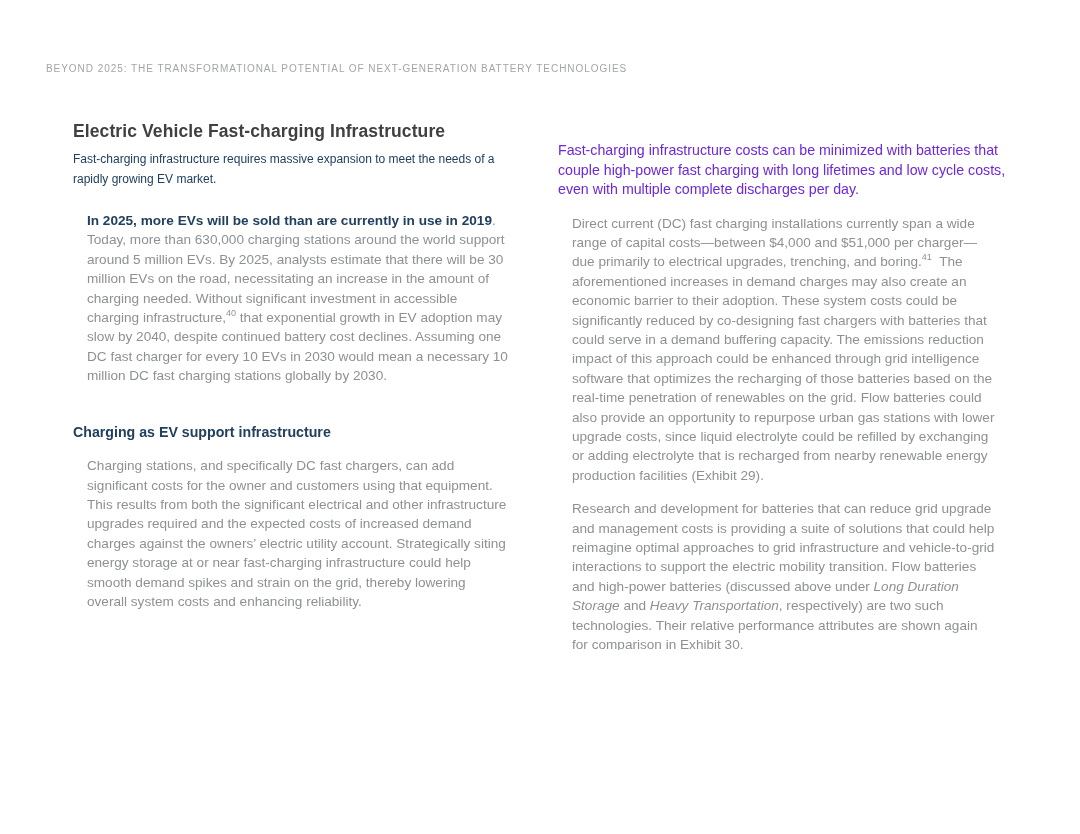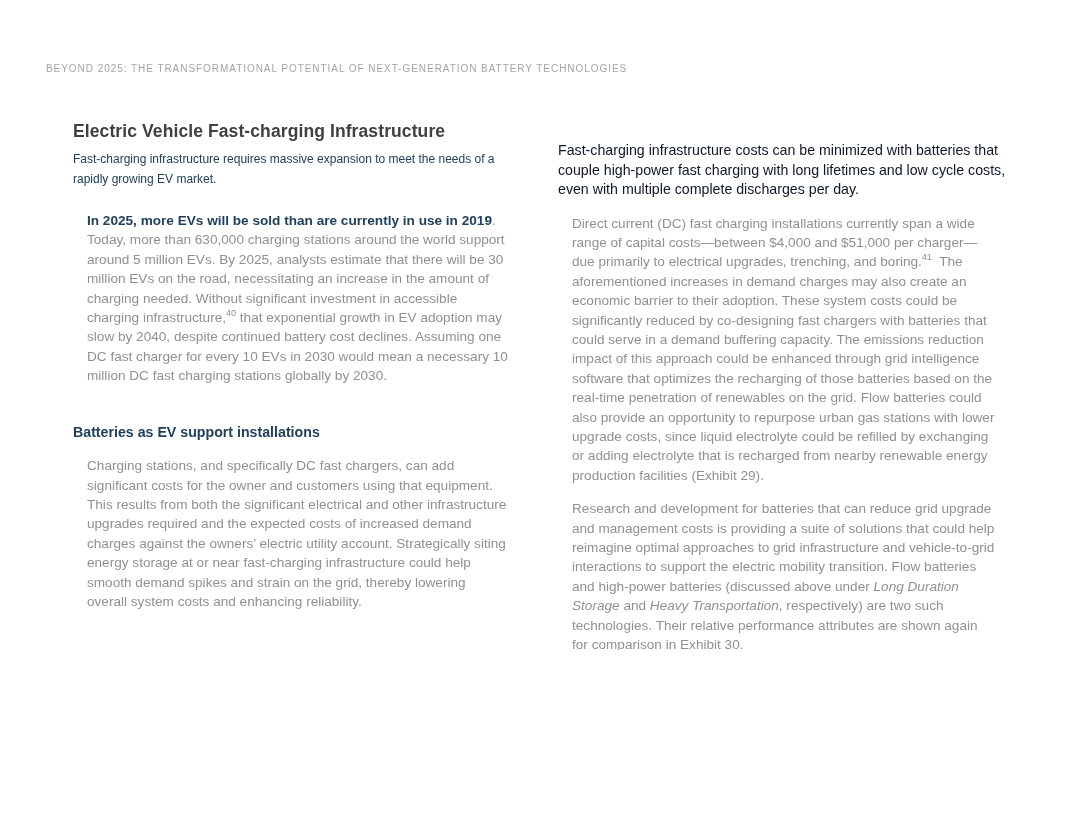--- a/index.html
+++ b/index.html
@@ -42,21 +42,21 @@
   }
   .article-subtitle {
     margin: 8px 0 22px 0;
     color: #21405e;
     font-size: 12px;
     line-height: 19.5px;
     font-weight: normal;
   }
   .right-intro {
     margin: 0 0 3px 0;
-    color: #0f172a;
+    color: #6d28d9;
     font-size: 14.2px;
     line-height: 19.5px;
     font-weight: normal;
   }
   .body-text {
     margin: 14px;
     color: #8e9194;
     font-size: 13.6px;
     line-height: 19.4px;
     font-weight: normal;
@@ -117,21 +117,21 @@
 <div class="page">
 
   <div class="doc-header">BEYOND 2025: THE TRANSFORMATIONAL POTENTIAL OF NEXT-GENERATION BATTERY TECHNOLOGIES</div>
 
   <div class="col-left">
     <h1 class="article-title">Electric Vehicle Fast-charging Infrastructure</h1>
     <p class="article-subtitle">Fast-charging infrastructure requires massive expansion to meet the needs of a rapidly growing EV market.</p>
 
     <p class="body-text"><span class="lead-bold">In 2025, more EVs will be sold than are currently in use in 2019</span><span>. Today, more than 630,000 charging stations around the world support around 5 million EVs. By 2025, analysts estimate that there will be 30 million EVs on the road, necessitating an increase in the amount of charging needed. Without significant investment in accessible charging infrastructure,</span><span class="fnote">40</span><span> that exponential growth in EV adoption may slow by 2040, despite continued battery cost declines. Assuming one DC fast charger for every 10 EVs in 2030 would mean a necessary 10 million DC fast charging stations globally by 2030.</span></p>
 
-    <h2 class="section-heading">Batteries as EV support installations</h2>
+    <h2 class="section-heading">Charging as EV support infrastructure</h2>
 
     <p class="body-text">Charging stations, and specifically DC fast chargers, can add significant costs for the owner and customers using that equipment. This results from both the significant electrical and other infrastructure upgrades required and the expected costs of increased demand charges against the owners’ electric utility account. Strategically siting energy storage at or near fast-charging infrastructure could help smooth demand spikes and strain on the grid, thereby lowering overall system costs and enhancing reliability.</p>
   </div>
 
   <div class="col-right">
     <p class="right-intro">Fast-charging infrastructure costs can be minimized with batteries that couple high-power fast charging with long lifetimes and low cycle costs, even with multiple complete discharges per day.</p>
 
     <p class="body-text"><span>Direct current (DC) fast charging installations currently span a wide range of capital costs—between $4,000 and $51,000 per charger—due primarily to electrical upgrades, trenching, and boring.</span><span class="fnote">41</span><span>&nbsp; The aforementioned increases in demand charges may also create an economic barrier to their adoption. These system costs could be significantly reduced by co-designing fast chargers with batteries that could serve in a demand buffering capacity. The emissions reduction impact of this approach could be enhanced through grid intelligence software that optimizes the recharging of those batteries based on the real-time penetration of renewables on the grid. Flow batteries could also provide an opportunity to repurpose urban gas stations with lower upgrade costs, since liquid electrolyte could be refilled by exchanging or adding electrolyte that is recharged from nearby renewable energy production facilities (Exhibit 29).</span></p>
 
     <p class="body-text para-gap"><span>Research and development for batteries that can reduce grid upgrade and management costs is providing a suite of solutions that could help reimagine optimal approaches to grid infrastructure and vehicle-to-grid interactions to support the electric mobility transition. Flow batteries and high-power batteries (discussed above under </span><span class="italic">Long Duration Storage</span><span> and </span><span class="italic">Heavy Transportation</span><span>, respectively) are two such technologies. Their relative performance attributes are shown again for comparison in Exhibit 30.</span></p>

